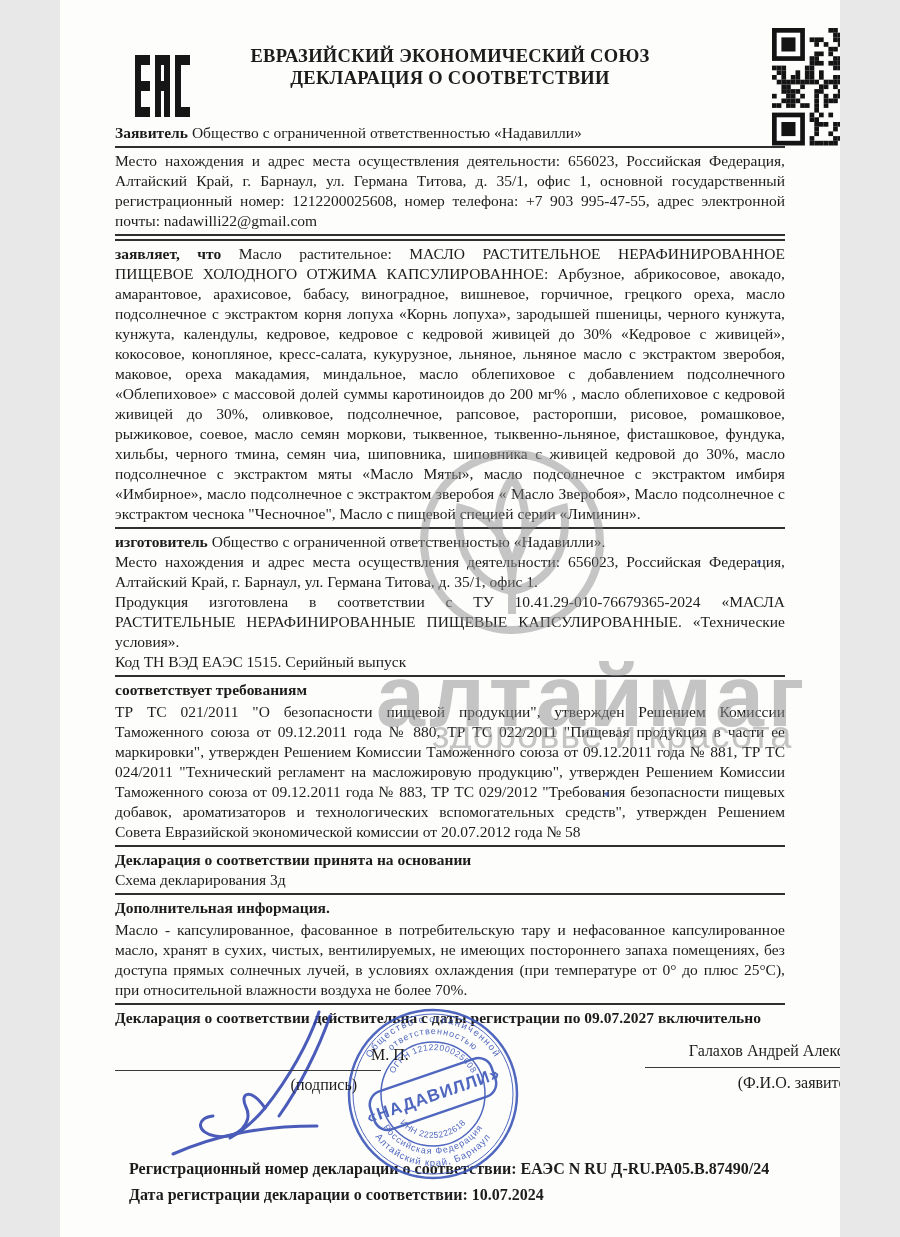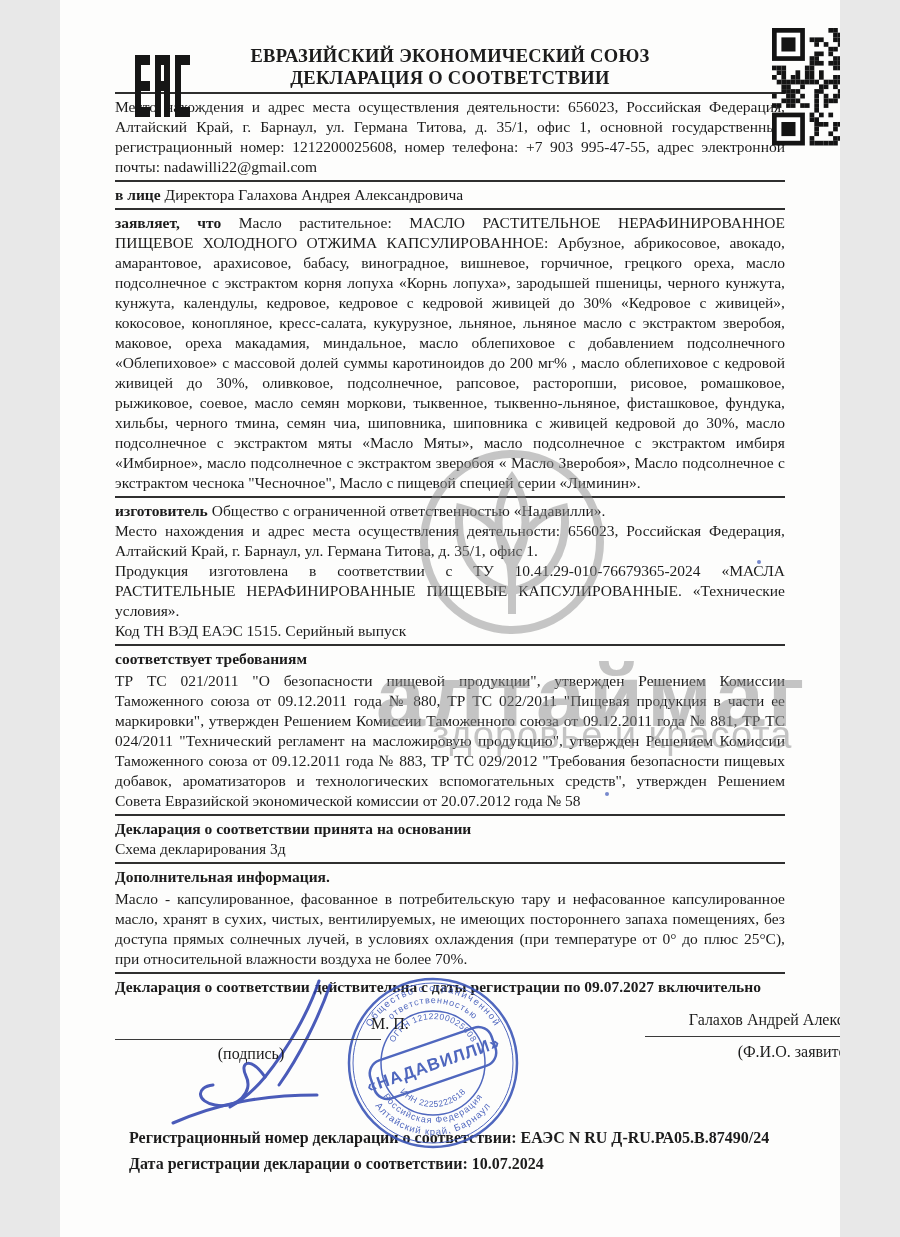--- a/index.html
+++ b/index.html
@@ -18,21 +18,21 @@
   .qr{position:absolute;left:712px;top:28px;}
   .applicant{margin-top:34px;}
   .mt2{margin-top:2px;}
   
   .sig-zone{position:relative;height:112px;margin-top:6px;}
   .sig-line{position:absolute;border-top:1.5px solid #3a3a3a;height:0;}
   .left-line{left:0;width:266px;top:36px;}
   .right-line{left:530px;width:314px;top:33px;}
   .fio-name{position:absolute;left:530px;width:314px;top:8px;text-align:center;}
   .fio-caption{position:absolute;left:530px;width:314px;top:40px;text-align:center;}
-  .sign-caption{position:absolute;left:30px;width:212px;top:42px;text-align:center;}
+  .sign-caption{position:absolute;left:30px;width:212px;top:42px;text-align:right;}
   .mp{position:absolute;left:256px;top:12px;font-size:16px;}
   .stamp{position:absolute;left:228px;top:-30px;opacity:.9;}
   .signature-svg{position:absolute;left:52px;top:-26px;}
   .footer{margin-top:10px;padding-left:14px;}
   .footer p{font-weight:bold;font-size:16px;line-height:26px;}
   
   .wm{position:absolute;pointer-events:none;user-select:none;}
   .wm-leaf{left:356px;top:446px;opacity:.5;}
   .wm-text1{left:316px;top:652px;font-family:"Liberation Sans",sans-serif;font-weight:bold;
     font-size:88px;line-height:1;color:rgba(140,140,140,.5);letter-spacing:4px;}
@@ -280,28 +280,28 @@
       <rect x="0" y="84.60000000000001" width="32.9" height="32.9" fill="#141414"></rect>
       <rect x="4.7" y="89.3" width="23.5" height="23.5" fill="#fff"></rect>
       <rect x="9.4" y="94" width="14.100000000000001" height="14.100000000000001" fill="#141414"></rect>
     </svg>
 
   <div class="titles">
     <div>ЕВРАЗИЙСКИЙ ЭКОНОМИЧЕСКИЙ СОЮЗ</div>
     <div>ДЕКЛАРАЦИЯ О СООТВЕТСТВИИ</div>
   </div>
 
+  <p class="applicant"><b>Заявитель</b> <span>Общество с ограниченной ответственностью «Надавилли»</span></p>
 
   <hr class="rule">
 
   <p class="just">Место нахождения и адрес места осуществления деятельности: 656023, Российская Федерация, Алтайский Край, г. Барнаул, ул. Германа Титова, д. 35/1, офис 1, основной государственный регистрационный номер: 1212200025608, номер телефона: +7 903 995-47-55, адрес электронной почты: nadawilli22@gmail.com</p>
 
   <hr class="rule">
 
-  <p><b>в лице</b> <span>Директора Галахова Андрея Александровича</span></p>
 
   <hr class="rule">
 
   <p class="just"><b>заявляет, что</b> <span>Масло растительное: МАСЛО РАСТИТЕЛЬНОЕ НЕРАФИНИРОВАННОЕ ПИЩЕВОЕ ХОЛОДНОГО ОТЖИМА КАПСУЛИРОВАННОЕ: Арбузное, абрикосовое, авокадо, амарантовое, арахисовое, бабасу, виноградное, вишневое, горчичное, грецкого ореха, масло подсолнечное с экстрактом корня лопуха «Корнь лопуха», зародышей пшеницы, черного кунжута, кунжута, календулы, кедровое, кедровое с кедровой живицей до 30% «Кедровое с живицей», кокосовое, конопляное, кресс-салата, кукурузное, льняное, льняное масло с экстрактом зверобоя, маковое, ореха макадамия, миндальное, масло облепиховое с добавлением подсолнечного «Облепиховое» с массовой долей суммы каротиноидов до 200 мг% , масло облепиховое с кедровой живицей до 30%, оливковое, подсолнечное, рапсовое, расторопши, рисовое, ромашковое, рыжиковое, соевое, масло семян моркови, тыквенное, тыквенно-льняное, фисташковое, фундука, хильбы, черного тмина, семян чиа, шиповника, шиповника с живицей кедровой до 30%, масло подсолнечное с экстрактом мяты «Масло Мяты», масло подсолнечное с экстрактом имбиря «Имбирное», масло подсолнечное с экстрактом зверобоя « Масло Зверобоя», Масло подсолнечное с экстрактом чеснока "Чесночное", Масло с пищевой специей серии «Лиминин».</span></p>
 
 
   <hr class="rule">
 
   <p><b>изготовитель</b> <span>Общество с ограниченной ответственностью «Надавилли».</span></p>
   <p class="just">Место нахождения и адрес места осуществления деятельности: 656023, Российская Федерация, Алтайский Край, г. Барнаул, ул. Германа Титова, д. 35/1, офис 1.</p>

